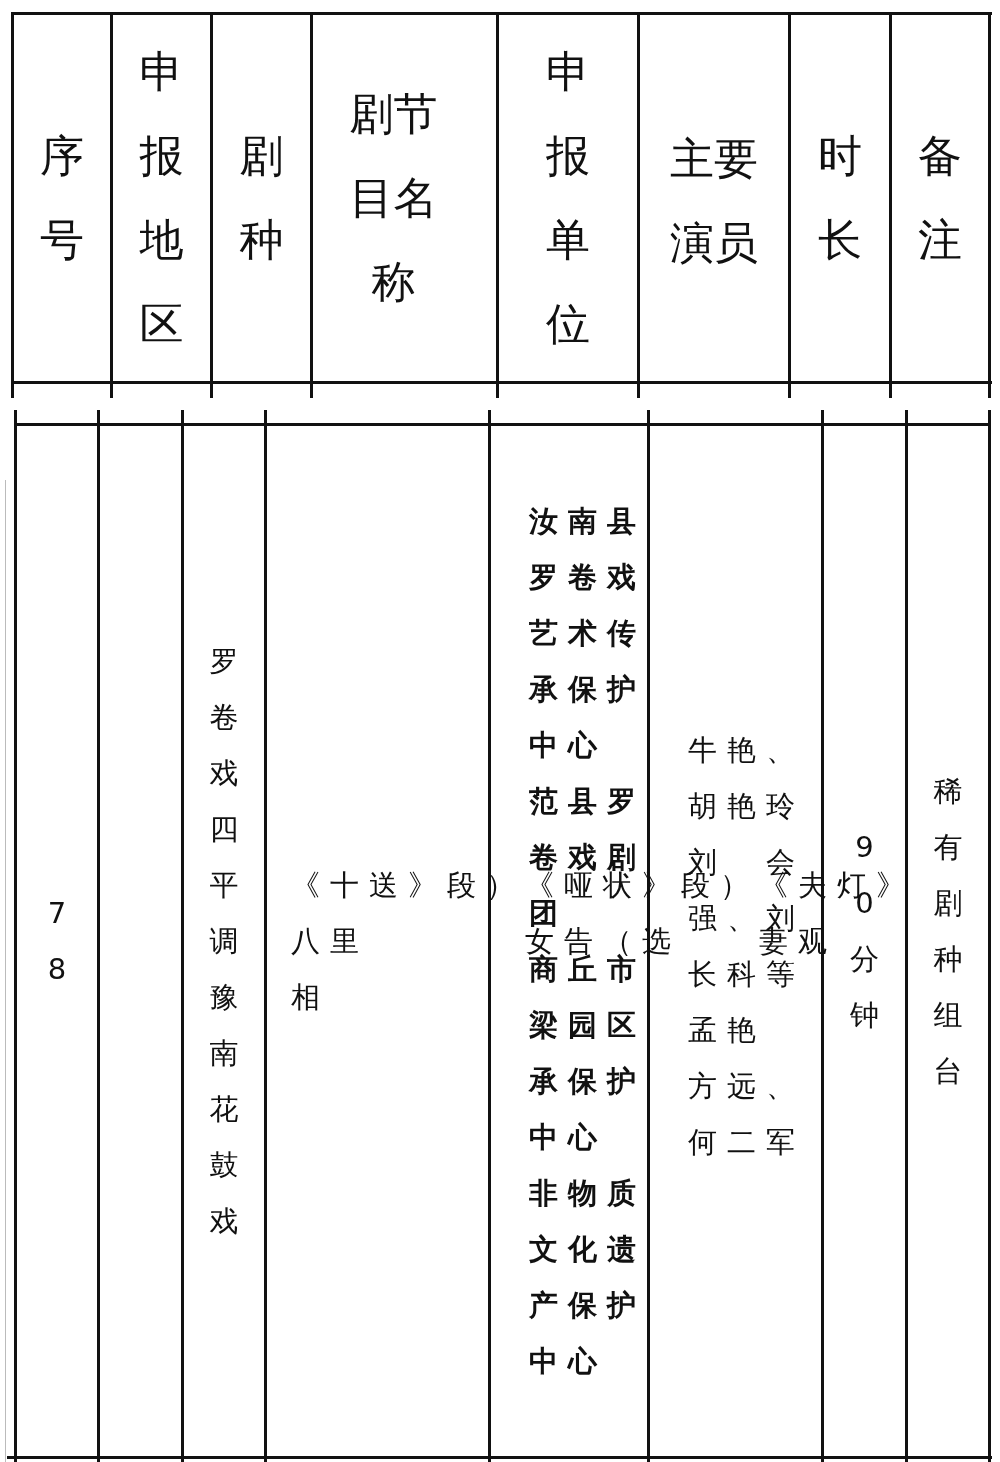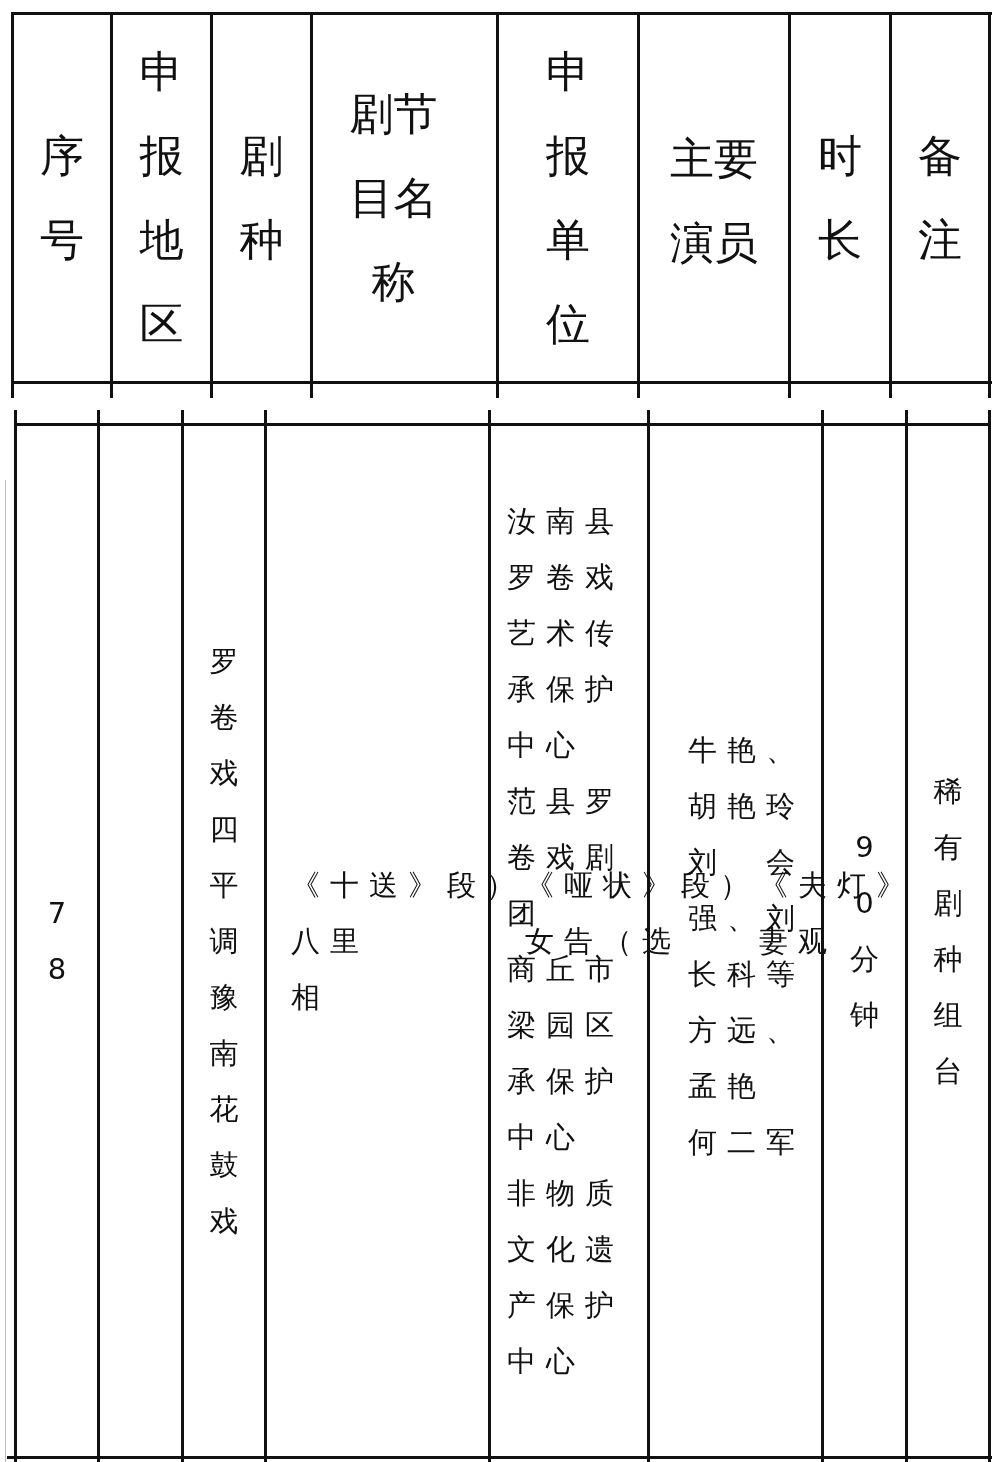--- a/index.html
+++ b/index.html
@@ -135,21 +135,21 @@
       <span class="btext">段）</span>
       <span class="btext">《哑女告</span>
       <span class="btext">状》（选</span>
       <span class="btext">段）</span>
       <span class="btext">《夫妻观</span>
       <span class="btext">灯》</span>
     </div>
   </div>
 
   <div class="cell" style="left:491px; top:426px; width:156px; height:1030px; justify-content:flex-start;">
-    <div style="display:flex; flex-direction:column; padding-left:16px;">
+    <div style="display:flex; flex-direction:column; padding-left:38px;font-weight:bold;">
       <span class="btext">汝南县</span>
       <span class="btext">罗卷戏</span>
       <span class="btext">艺术传</span>
       <span class="btext">承保护</span>
       <span class="btext">中心</span>
       <span class="btext">范县罗</span>
       <span class="btext">卷戏剧</span>
       <span class="btext">团</span>
       <span class="btext">商丘市</span>
       <span class="btext">梁园区</span>
@@ -162,22 +162,22 @@
     </div>
   </div>
 
   <div class="cell" style="left:650px; top:426px; width:171px; height:1030px; justify-content:center;">
     <div style="display:flex; flex-direction:column; padding-left:22px; margin-top:10px;">
       <span class="btext">牛艳、</span>
       <span class="btext">胡艳玲</span>
       <span class="btext">刘　会</span>
       <span class="btext">强、刘</span>
       <span class="btext">长科等</span>
+      <span class="btext">孟艳</span>
       <span class="btext">方远、</span>
-      <span class="btext">孟艳</span>
       <span class="btext">何二军</span>
     </div>
   </div>
 
   <div class="cell" style="left:824px; top:426px; width:81px; height:1030px;">
     <div class="vtext" style="margin-top:-20px;">
       <span class="bch">9</span>
       <span class="bch">0</span>
       <span class="bch">分</span>
       <span class="bch">钟</span>

